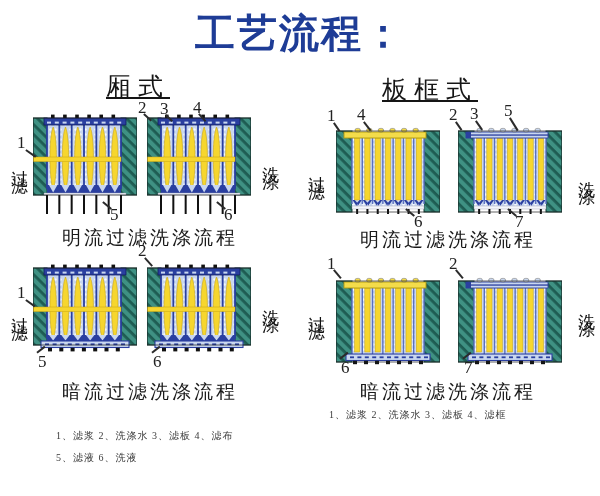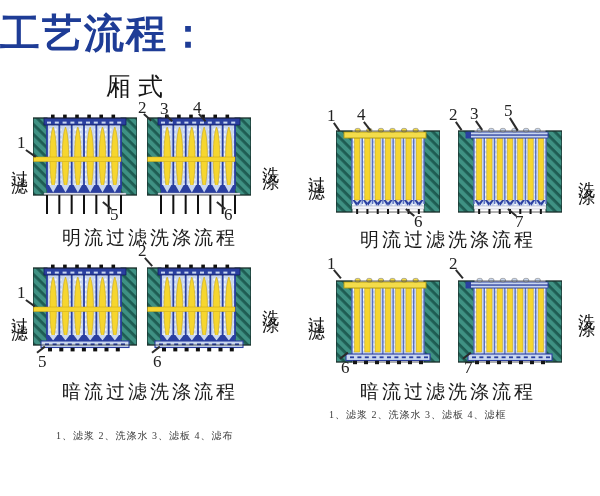--- a/index.html
+++ b/index.html
@@ -1,20 +1,20 @@
 <!DOCTYPE html>
 <html><head>
 <meta charset="utf-8">
 <style>
   html,body{margin:0;padding:0;background:#fff;}
   .canvas{position:relative;width:600px;height:496px;background:#fff;overflow:hidden;
           font-family:"Liberation Sans",sans-serif;}
-  .title{position:absolute;left:0;right:0;top:6px;
+  .title{position:absolute;left:0;right:0;top:6px;text-align:center;
          font-size:40px;font-weight:bold;color:#1e3c96;letter-spacing:2px;}
-  .hdr{position:absolute;font-size:25px;color:#151515;letter-spacing:7px;font-weight:500;}
+  .hdr{position:absolute;font-size:25px;color:#151515;letter-spacing:7px;font-weight:500;text-decoration:underline;}
   .cap{position:absolute;text-align:center;font-size:19px;letter-spacing:3px;color:#1a1a1a;}
   .vlab{position:absolute;writing-mode:vertical-rl;text-orientation:upright;
         font-size:17px;letter-spacing:7px;color:#111;}
   .mk{position:absolute;font-family:"Liberation Serif",serif;font-size:17px;color:#222;line-height:1;}
   .ld{position:absolute;height:1.6px;background:#2b2b2b;transform-origin:0 50%;}
   .press{position:absolute;width:104px;height:108px;}
   .leg{position:absolute;font-family:"Liberation Serif",serif;font-size:10px;
        color:#3a3a3a;letter-spacing:1px;white-space:pre;margin-left:20px;}
 </style>
 </head>
@@ -31,20 +31,21 @@
       <circle cx="2.5" cy="2.5" r="1.2" fill="#f4f7fd"></circle>
     </pattern>
   </defs>
 </svg>
 
 <div class="canvas">
 
   <div class="title">工艺流程：</div>
 
   <div class="hdr" style="left:106px;top:70px">厢式</div>
+  <div class="hdr" style="left:382px;top:73px">板框式</div>
 
   <svg class="press" style="left:33px;top:112px" viewBox="0 0 104 108">
       <rect x="0" y="6" width="104" height="77" fill="#fff"></rect>
       <rect x="0" y="6" width="14" height="77" fill="url(#hatch)" stroke="#17453c" stroke-width="1"></rect>
       <rect x="88" y="6" width="16" height="77" fill="url(#hatch)" stroke="#17453c" stroke-width="1"></rect>
       <rect x="14" y="13" width="74" height="62" fill="url(#dots)"></rect>
       <rect x="13.1" y="13" width="1.8" height="64" fill="#2a3fa0"></rect>
       <rect x="25.433333333333337" y="13" width="1.8" height="64" fill="#2a3fa0"></rect>
       <rect x="37.76666666666667" y="13" width="1.8" height="64" fill="#2a3fa0"></rect>
       <rect x="50.1" y="13" width="1.8" height="64" fill="#2a3fa0"></rect>
@@ -516,15 +517,16 @@
   <div class="ld" style="left:348px;top:352px;width:10px;transform:rotate(142deg)"></div>
   <span class="mk" style="left:464px;top:359px">7</span>
   <div class="ld" style="left:471px;top:352px;width:10px;transform:rotate(142deg)"></div>
 
   <div class="cap" style="left:28px;width:244px;top:225px">明流过滤洗涤流程</div>
   <div class="cap" style="left:330px;width:236px;top:227px">明流过滤洗涤流程</div>
   <div class="cap" style="left:28px;width:244px;top:379px">暗流过滤洗涤流程</div>
   <div class="cap" style="left:330px;width:236px;top:379px">暗流过滤洗涤流程</div>
 
   <div class="leg" style="left:36px;top:429px">1、滤浆 2、洗涤水 3、滤板 4、滤布</div>
+  <div class="leg" style="left:36px;top:451px">5、滤液 6、洗液</div>
   <div class="leg" style="left:309px;top:408px">1、滤浆 2、洗涤水 3、滤板 4、滤框</div>
 
 </div>
 
 </body></html>

